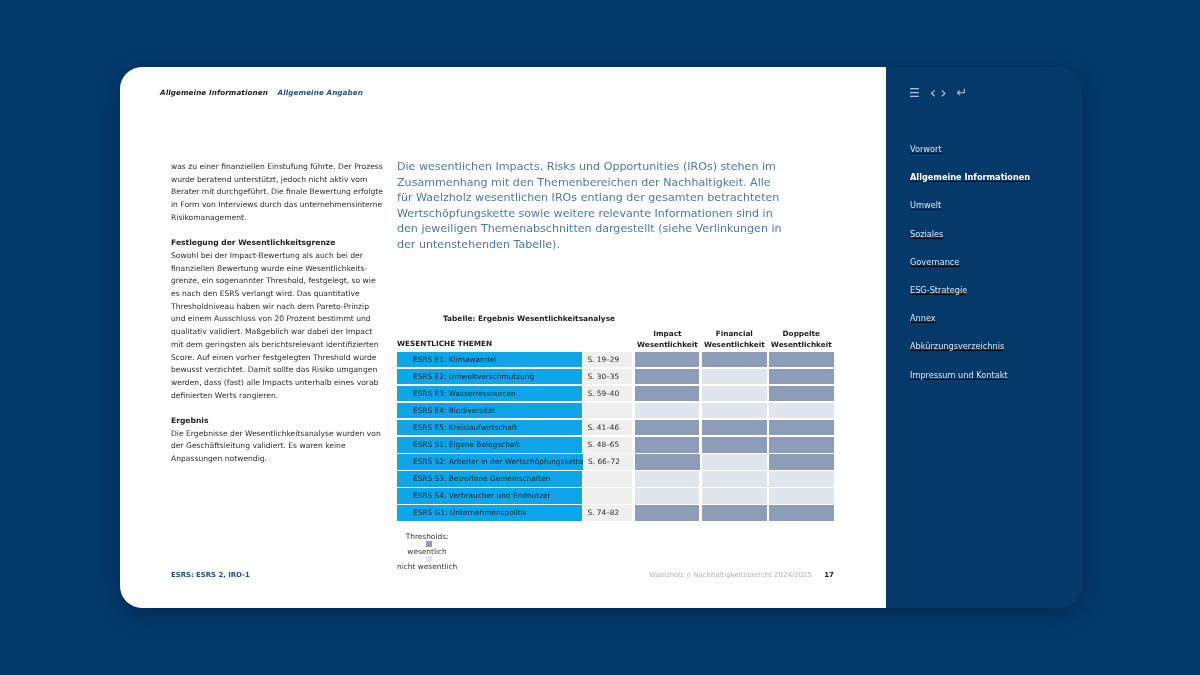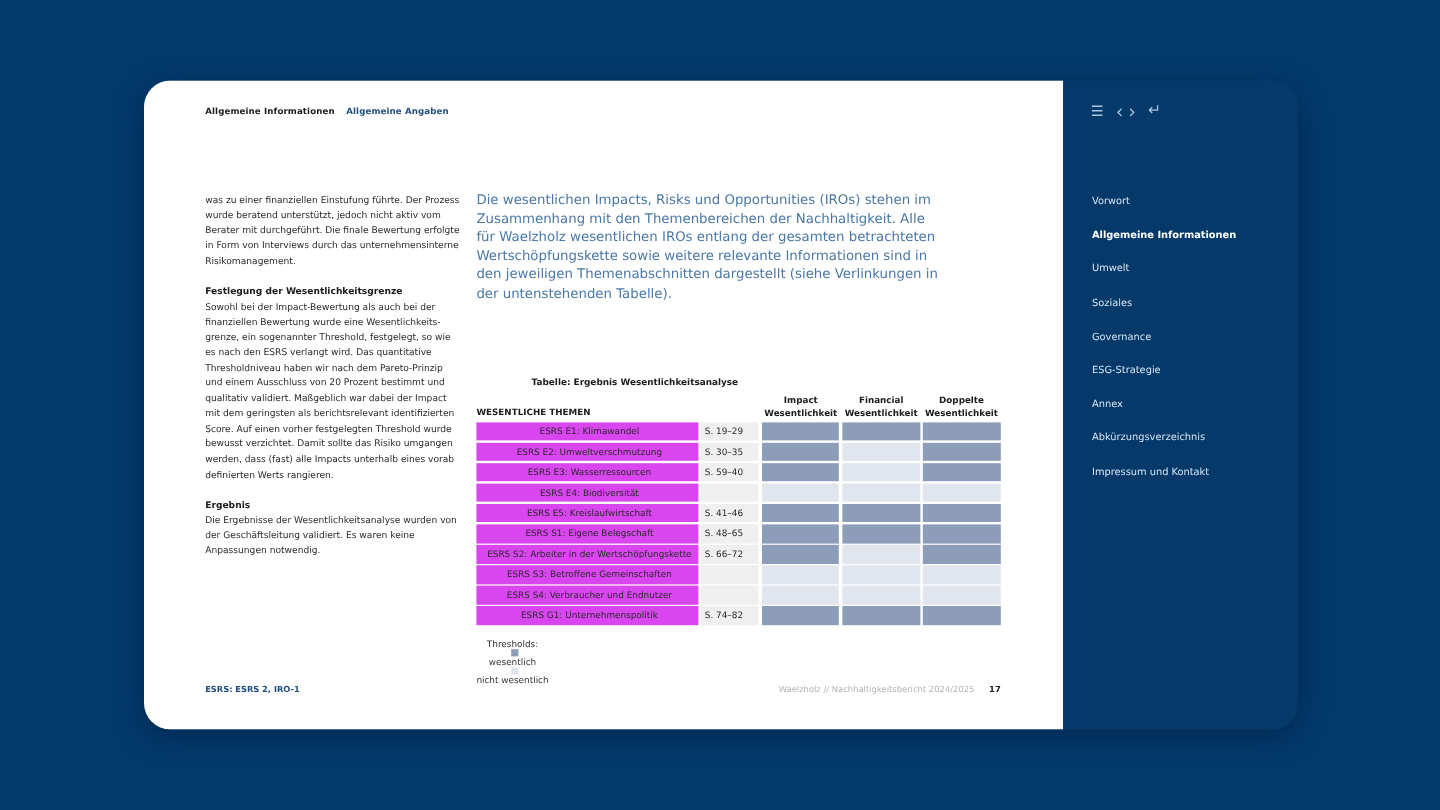--- a/index.html
+++ b/index.html
@@ -13,53 +13,53 @@
     position: absolute; left: 120px; top: 67px; width: 962px; height: 541px;
     border-radius: 22px; overflow: hidden; display: flex;
     box-shadow: 0 6px 24px rgba(0,20,50,0.45);
   }
   .page {
     width: 766px; height: 100%; background: #ffffff; position: relative;
   }
   .panel {
     flex: 1; background: #04396a; position: relative;
   }
-  .breadcrumb { position: absolute; left: 51px; top: 21px; font-size: 7.2px; font-weight: bold; letter-spacing: 0.1px; }
+  .breadcrumb { position: absolute; left: 40px; top: 21px; font-size: 7.2px; font-weight: bold; letter-spacing: 0.1px; font-style: italic; }
   .breadcrumb .bc1 { color: #1c1c1c; }
   .breadcrumb .bc2 { color: #1f4f82; margin-left: 7px; }
   .leftcol {
     position: absolute; left: 51px; top: 94px; width: 212px;
     font-size: 7.6px; line-height: 12.7px; color: #2a2a2a;
   }
   .leftcol p { margin-bottom: 12.7px; }
   .leftcol .h { font-weight: bold; color: #1c1c1c; display: block; }
   .intro {
     position: absolute; left: 277px; top: 92px; width: 390px;
     font-size: 11.1px; line-height: 15.6px; color: #4a78a6;
   }
   .tbl-title {
     position: absolute; left: 279px; top: 247px; font-size: 7.4px; font-weight: bold; color: #1c1c1c; margin-left: 44px;
   }
   .tbl { position: absolute; left: 277px; top: 260px; width: 437px; }
   .thead { display: flex; height: 23px; align-items: flex-end; }
   .thead .th-main { width: 238px; font-size: 7.3px; font-weight: bold; color: #1c1c1c; padding-bottom: 2px; }
   .thead .th-col { width: 66px; margin-left: 1.5px; text-align: center; font-size: 7.3px; font-weight: bold; line-height: 10.5px; color: #1c1c1c; }
   .row { display: flex; height: 15.5px; margin-top: 1.6px; }
-  .row .name { width: 186px; background: #d946ef; font-size: 7.4px; color: #2a2a2a; line-height: 15.5px; padding-left: 3px; white-space: nowrap; text-align: center; }
+  .row .name { width: 186px; background: #0ea5e9; font-size: 7.4px; color: #2a2a2a; line-height: 15.5px; padding-left: 16px; white-space: nowrap; }
   .row .pages { width: 48px; margin-left: 2px; background: #efefef; font-size: 7.4px; color: #2a2a2a; line-height: 15.5px; padding-left: 3px; }
   .row .cell { width: 65px; margin-left: 2.5px; }
   .row .cell:first-of-type { margin-left: 3px; }
   .legend { position: absolute; left: 277px; top: 465px; font-size: 7.4px; color: #333; display: flex; align-items: center; flex-direction: column; }
   .legend .sw { display: inline-block; width: 6px; height: 6px; margin: 0 3px 0 7px; }
   .footer-l { position: absolute; left: 51px; top: 504px; font-size: 6.9px; font-weight: bold; color: #1f4f82; }
   .footer-r { position: absolute; right: 52px; top: 504px; font-size: 7px; color: #b2b2b2; }
   .footer-r .pn { color: #1c1c1c; font-weight: bold; margin-left: 10px; }
   .icons { position: absolute; left: 23px; top: 18px; display: flex; gap: 10px; color: #a9c2dc; align-items: center; }
   .icons span { font-size: 12px; line-height: 16px; cursor: pointer; }
-  .nav { position: absolute; left: 24px; top: 93px; list-style: none; }
+  .nav { position: absolute; left: 24px; top: 75px; list-style: none; text-decoration: underline; }
   .nav li { font-size: 8.2px; color: #d8e4f0; height: 28.2px; line-height: 14px; cursor: pointer; }
   .nav li.active { font-weight: bold; color: #ffffff; }
 </style>
 </head>
 <body>
 
 <div class="card">
   <div class="page">
     <div class="breadcrumb">
       <span class="bc1">Allgemeine Informationen</span>

